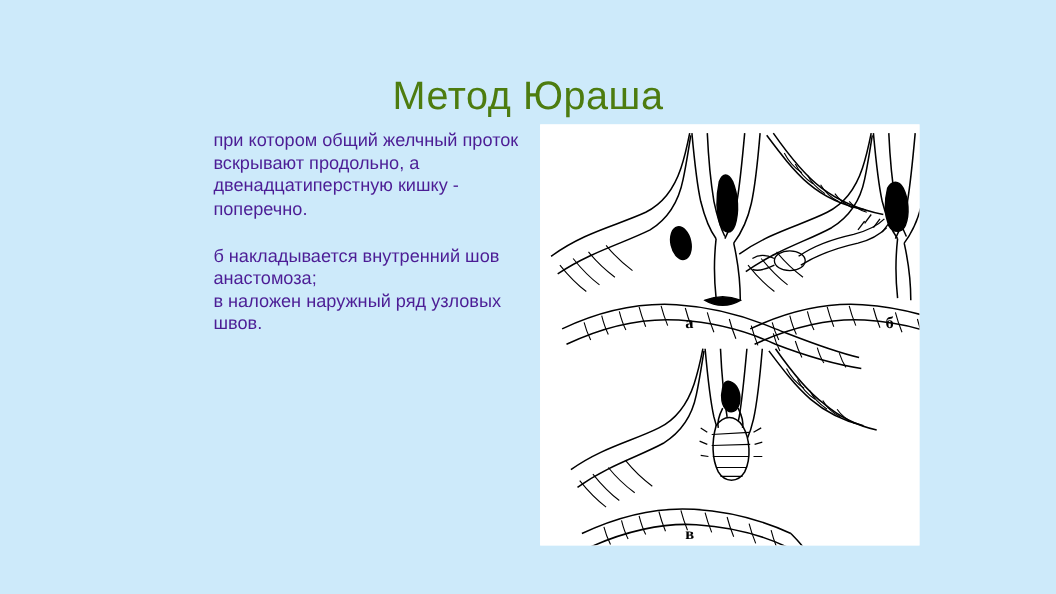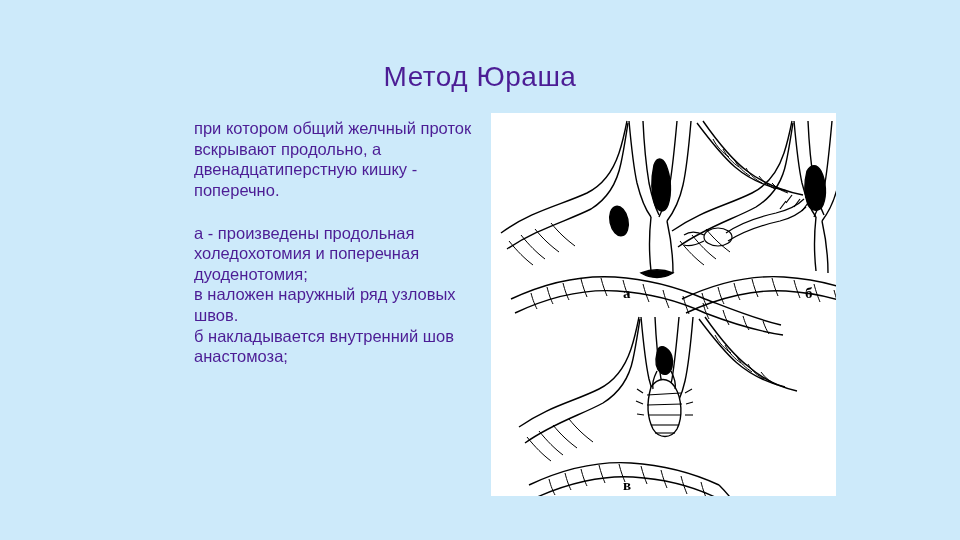--- a/index.html
+++ b/index.html
@@ -20,23 +20,23 @@
     background: #cdeafa;
     box-sizing: border-box;
     overflow: hidden;
   }
   .slide-title {
     position: absolute;
     top: 42px;
     left: 0;
     width: 960px;
     text-align: center;
-    font-size: 28px;
+    font-size: 36px;
     font-weight: normal;
-    color: #4c1d95;
+    color: #4d7c0f;
     letter-spacing: 0.5px;
     font-family: "Liberation Sans", sans-serif;
   }
   .body-text {
     position: absolute;
     left: 190px;
     top: 118px;
     width: 300px;
     color: #4c1d95;
     font-size: 16.5px;
@@ -79,23 +79,22 @@
 <body>
 
 <div class="slide">
 
   <h1 class="slide-title">Метод Юраша</h1>
 
   <div class="body-text">
     <p class="para first">при котором общий желчный проток вскрывают продольно, а двенадцатиперстную кишку - поперечно.</p>
     <div class="gap"></div>
     <div class="legend">
-      <p>а - произведены продольная холедохотомия и поперечная дуоденотомия;</p>
+      <p>б   накладывается внутренний шов анастомоза;</p>
       <p>в   наложен наружный ряд узловых швов.</p>
-      <p>б   накладывается внутренний шов анастомоза;</p>
     </div>
   </div>
 
   <div class="figure">
     <svg width="345" height="383" viewBox="0 0 345 383" xmlns="http://www.w3.org/2000/svg">
       <rect x="0" y="0" width="345" height="383" fill="#ffffff"></rect>
 
       <g stroke="#000000" fill="none" stroke-width="1.4">
 
         <path d="M10 120 C 40 98, 70 92, 96 80 C 112 72, 122 58, 128 40 C 132 28, 134 18, 136 8"></path>

